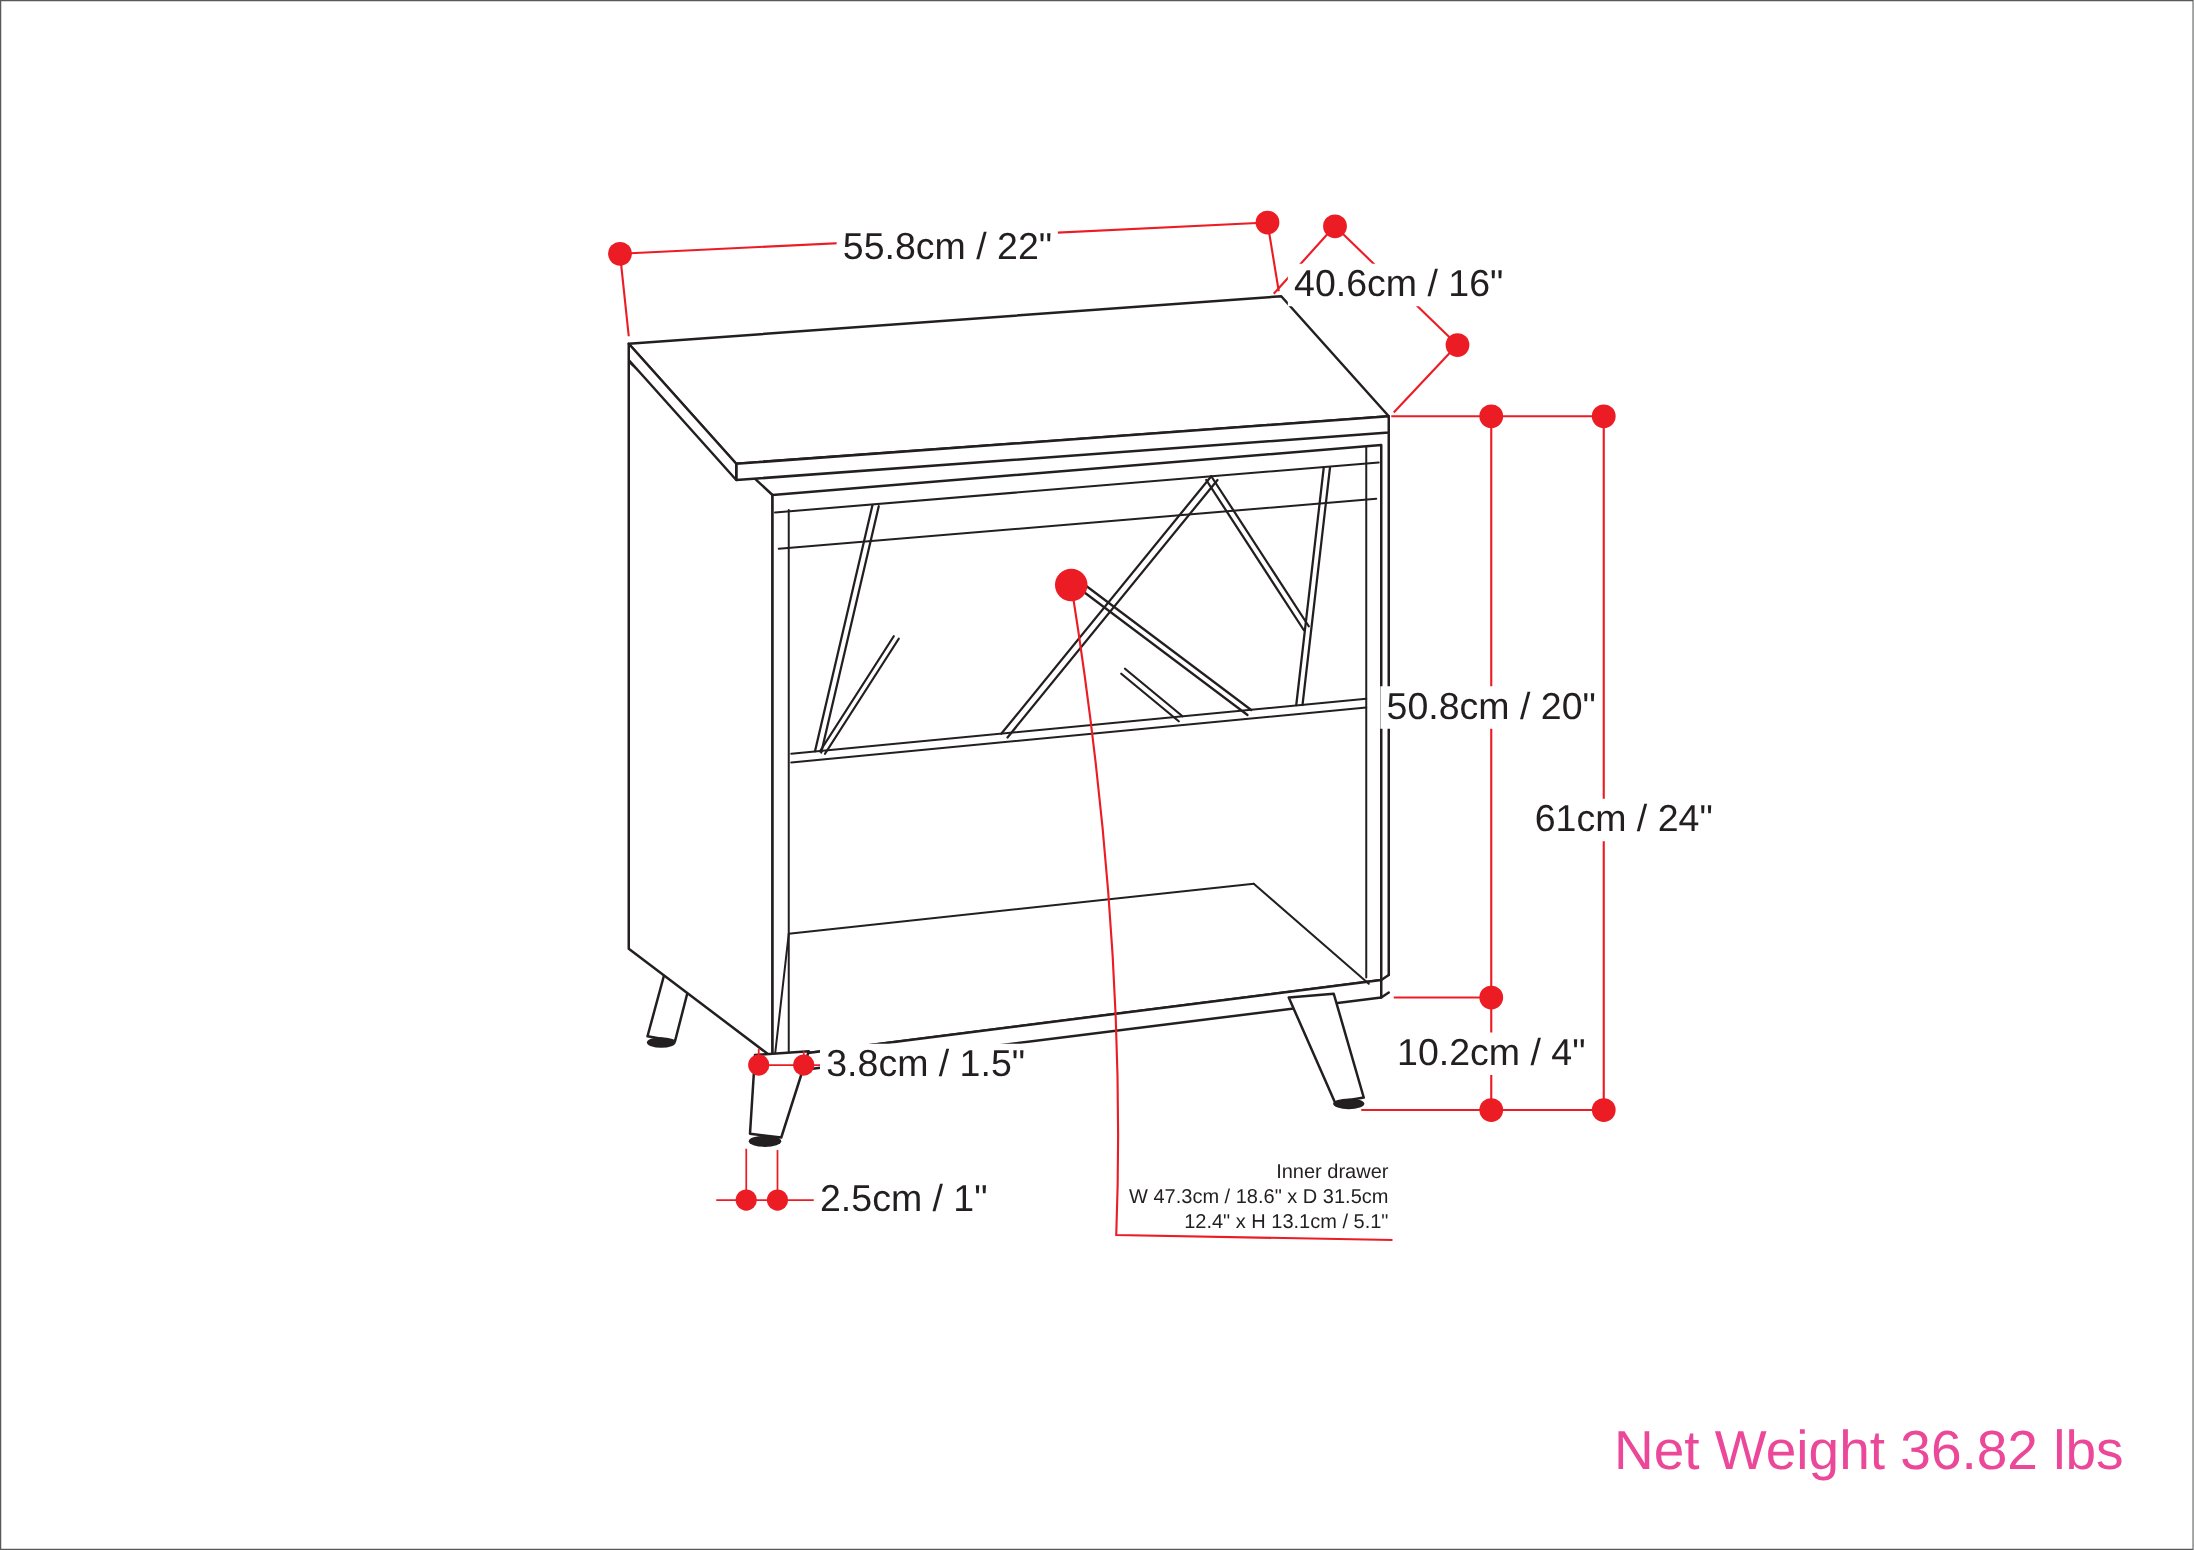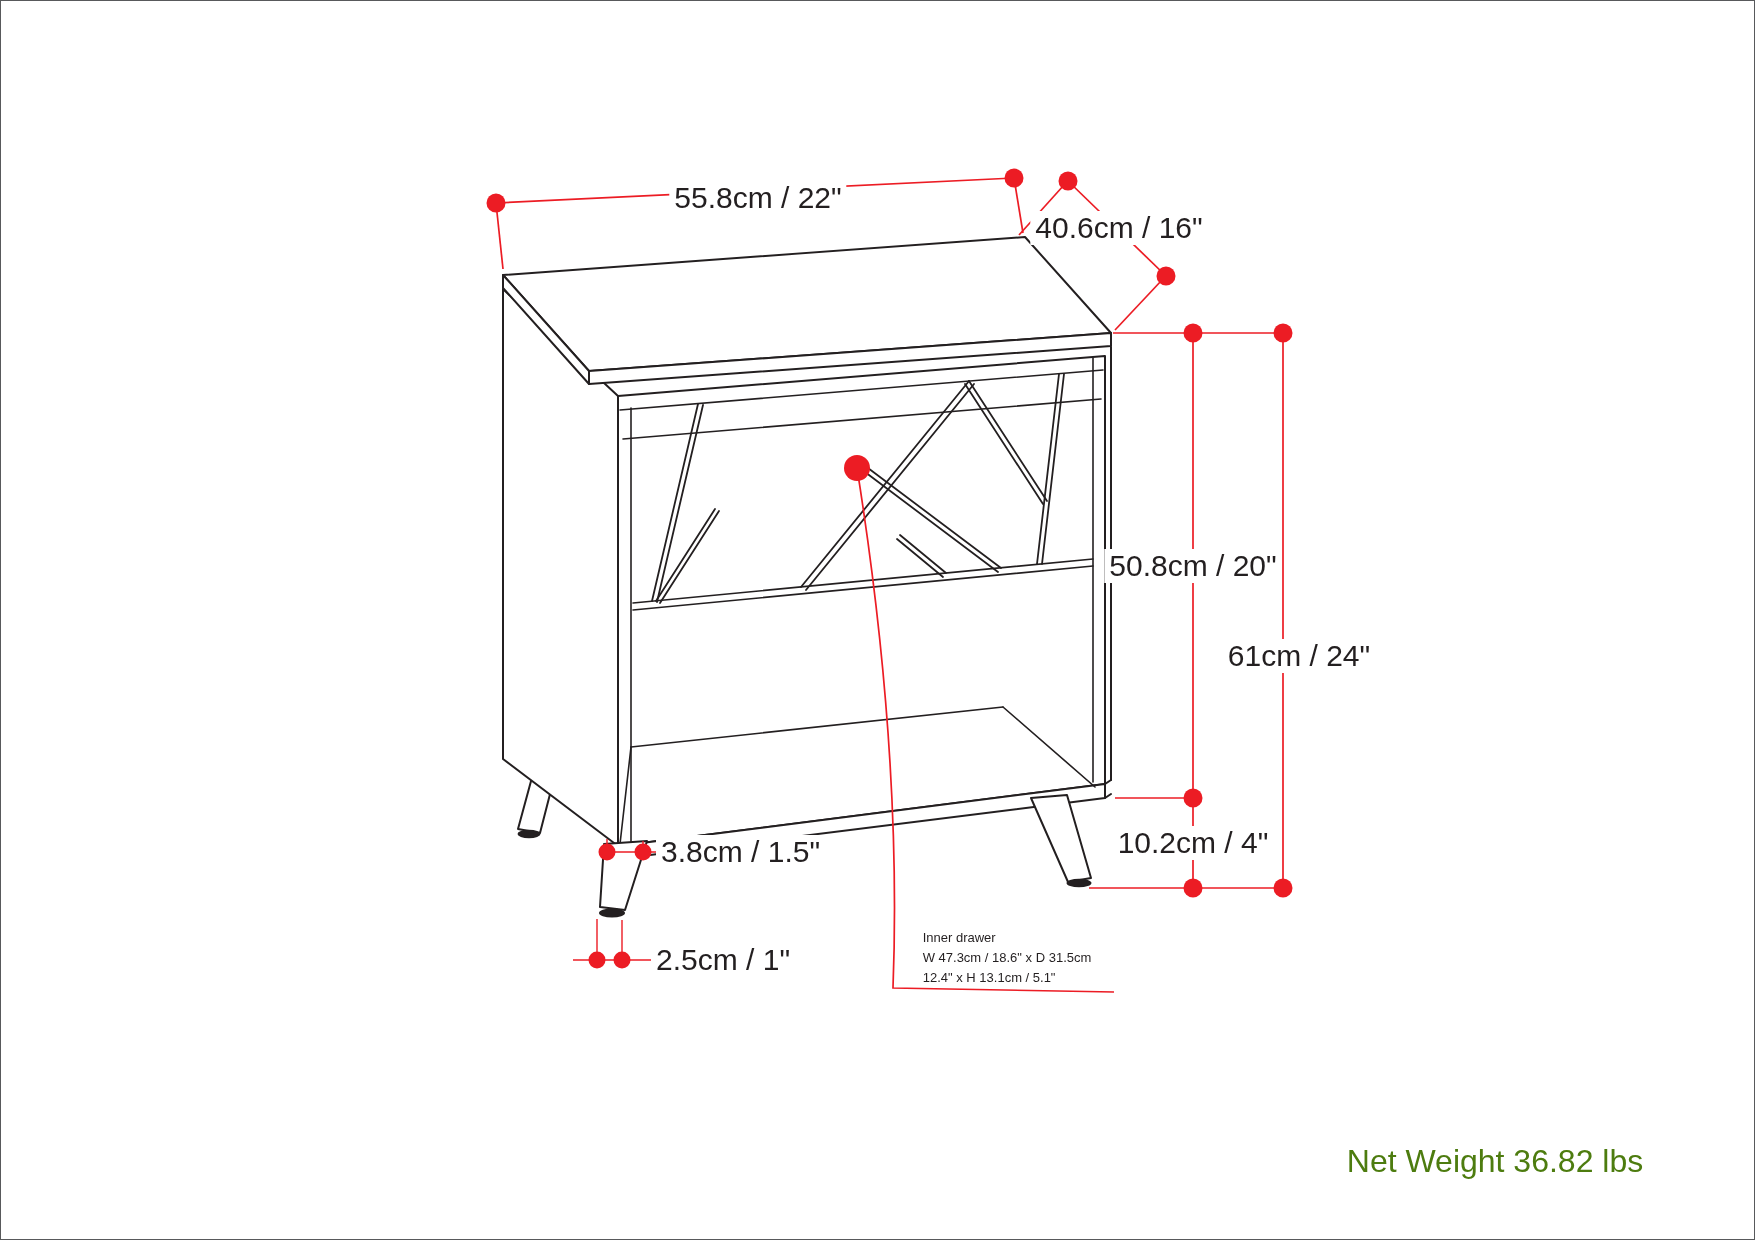--- a/index.html
+++ b/index.html
@@ -25,33 +25,33 @@
     background:var(--bg);
     padding:0 5px;
     font-size:30px;
     white-space:nowrap;
     color:var(--ink);
   }
   .dim-label.left-anchored{transform:translate(0,-50%);}
   .note{
     position:absolute;
     transform:translate(-50%,-50%);
-    text-align:left;
-    font-size:13px;
+    text-align:right;
+    font-size:16px;
     line-height:20px;
     white-space:nowrap;
     color:var(--ink);
     background:transparent;
   }
   .net-weight{
     position:absolute;
     transform:translate(-50%,-50%);
-    font-size:32px;
+    font-size:44px;
     white-space:nowrap;
-    color:#4d7c0f;
+    color:#ec4899;
   }
   
   #lbl-top-width{left:757px;top:197px;}
   #lbl-depth{left:1118px;top:227px;}
   #lbl-cabinet-height{left:1192px;top:565px;}
   #lbl-total-height{left:1298px;top:655px;}
   #lbl-leg-height{left:1192px;top:842px;}
   #lbl-leg-top-width{left:655px;top:851px;}
   #lbl-foot-width{left:650px;top:959px;}
   #lbl-note{left:1006px;top:957px;}

